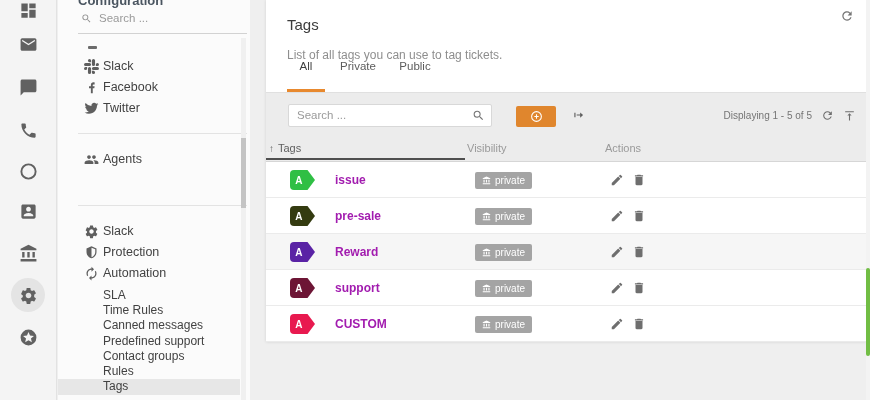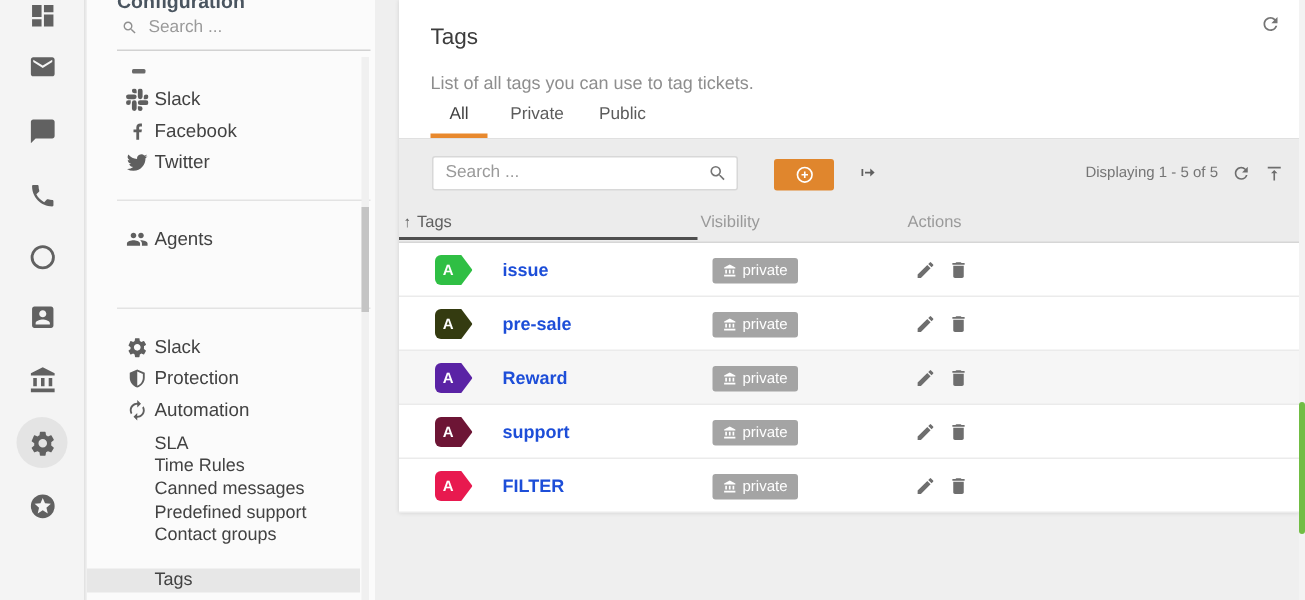--- a/index.html
+++ b/index.html
@@ -28,21 +28,21 @@
   .sb-div { position:absolute; left:20px; width:169px; height:1px; background:#e3e3e3; }
   .sb-track { position:absolute; left:183px; top:38px; width:5px; height:362px; background:#f0f0f0; }
   .sb-thumb { position:absolute; left:183px; top:138px; width:5px; height:70px; background:#c4c4c4; }
 
   
   .card { position:absolute; left:266px; top:0; width:600px; height:342px; background:#ffffff; box-shadow:0 0 3px rgba(0,0,0,.12); }
   .card-header { position:relative; height:93px; border-bottom:1px solid #e0e0e0; }
   .page-title { position:absolute; left:21px; top:16px; font-size:15px; font-weight:500; color:#3c3c3c; }
   .page-subtitle { position:absolute; left:21px; top:48px; font-size:12px; color:#8e8e8e; }
   .hdr-refresh { position:absolute; right:12px; top:9px; width:14px; height:14px; color:#757575; cursor:pointer; }
-  .tab { position:absolute; bottom:0; height:32px; display:flex; align-items:center; justify-content:center; font-size:11.5px; color:#5c5c5c; cursor:pointer; }
+  .tab { position:absolute; bottom:0; height:32px; display:flex; justify-content:center; font-size:11.5px; color:#5c5c5c; cursor:pointer; }
   .tab.t0 { left:21px; width:38px; color:#3f3f3f; }
   .tab.t0::after { content:""; position:absolute; left:0; bottom:0; width:100%; height:3px; background:#e8892e; }
   .tab.t1 { left:74px; width:36px; }
   .tab.t2 { left:132px; width:34px; }
   .tab.t3 { left:185px; width:112px; font-size:10.5px; color:#6e6e6e; letter-spacing:.4px; gap:6px; }
   .tab .tic { width:12px; height:12px; color:#757575; }
 
   
   .graybar { position:relative; height:69px; background:#ececec; border-bottom:1px solid #d6d6d6; }
   .search-box { position:absolute; left:22px; top:11px; width:204px; height:23px; background:#fff; border:1px solid #d8d8d8; border-radius:2px; }
@@ -61,21 +61,21 @@
   .col-act { left:339px;margin-top:44px; }
   .sort-underline { position:absolute; left:0; bottom:1px; width:199px; height:2px; background:#4f4f4f; }
 
   
   .trow { position:relative; height:36px; background:#fff; border-bottom:1px solid #ebebeb; }
   .trow.alt { background:#f6f6f6; }
   .chip { position:absolute; left:24px; top:8px; width:25px; height:20px; border-radius:4px;
           clip-path:polygon(0 0,70% 0,100% 50%,70% 100%,0 100%);
           display:flex; align-items:center; justify-content:flex-start; }
   .chip span { width:70%; text-align:center; color:#fff; font-size:10px; font-weight:700; }
-  .tname { position:absolute; left:69px; top:0; line-height:36px; font-size:12px; font-weight:700; color:#1d4ed8; }
+  .tname { position:absolute; left:69px; top:0; line-height:36px; font-size:12px; font-weight:700; color:#a21caf; }
   .badge { position:absolute; left:209px; top:10px; height:17px; background:#a4a4a4; border-radius:2px; display:flex; align-items:center; gap:4px; padding:0 7px; }
   .badge .bic { width:9px; height:9px; color:#fff; }
   .badge .bt { font-size:10px; color:#fff; }
   .act-btn { position:absolute; top:11px; width:14px; height:14px; color:#6e6e6e; cursor:pointer; }
   .act-edit { left:344px; } .act-del { left:366px; }
 
   
   .vtrack { position:absolute; left:866px; top:0; width:4px; height:400px; background:#f3f3f3; }
   .vthumb { position:absolute; left:866px; top:268px; width:4px; height:88px; background:#71bd44; border-radius:2px; }
 </style>
@@ -215,20 +215,23 @@
       <span class="lb">Time Rules</span>
     </div>
   <div class="sb-sub" style="top:318px">
       <span class="lb">Canned messages</span>
     </div>
   <div class="sb-sub" style="top:334px">
       <span class="lb">Predefined support</span>
     </div>
   <div class="sb-sub" style="top:349px">
       <span class="lb">Contact groups</span>
+    </div>
+  <div class="sb-sub" style="top:364px">
+      <span class="lb">Rules</span>
     </div>
   <div class="sb-sub active" style="top:379px">
       <span class="lb">Tags</span>
     </div>
 
   <div class="sb-track"></div>
   <div class="sb-thumb"></div>
 </div>
 
 <div class="card">
@@ -398,21 +401,21 @@
         <svg viewBox="0 0 24 24" fill="currentColor">
           <path d="M6 19c0 1.1.9 2 2 2h8c1.1 0 2-.9 2-2V7H6v12zM19 4h-3.5l-1-1h-5l-1 1H5v2h14V4z"></path>
         </svg>
       </span>
   </div>
 
   <div class="trow">
     <span class="chip" style="background: rgb(232, 25, 79);">
         <span>A</span>
       </span>
-    <span class="tname">FILTER</span>
+    <span class="tname">CUSTOM</span>
     <span class="badge">
       <span class="bic">
           <svg viewBox="0 0 24 24" fill="currentColor">
             <path d="M4 10h3v7H4zM10.5 10h3v7h-3zM2 19h20v3H2zM17 10h3v7h-3zM12 1 2 6v2h20V6z"></path>
           </svg>
         </span>
       <span class="bt">private</span>
     </span>
     <span class="act-btn act-edit">
         <svg viewBox="0 0 24 24" fill="currentColor">

